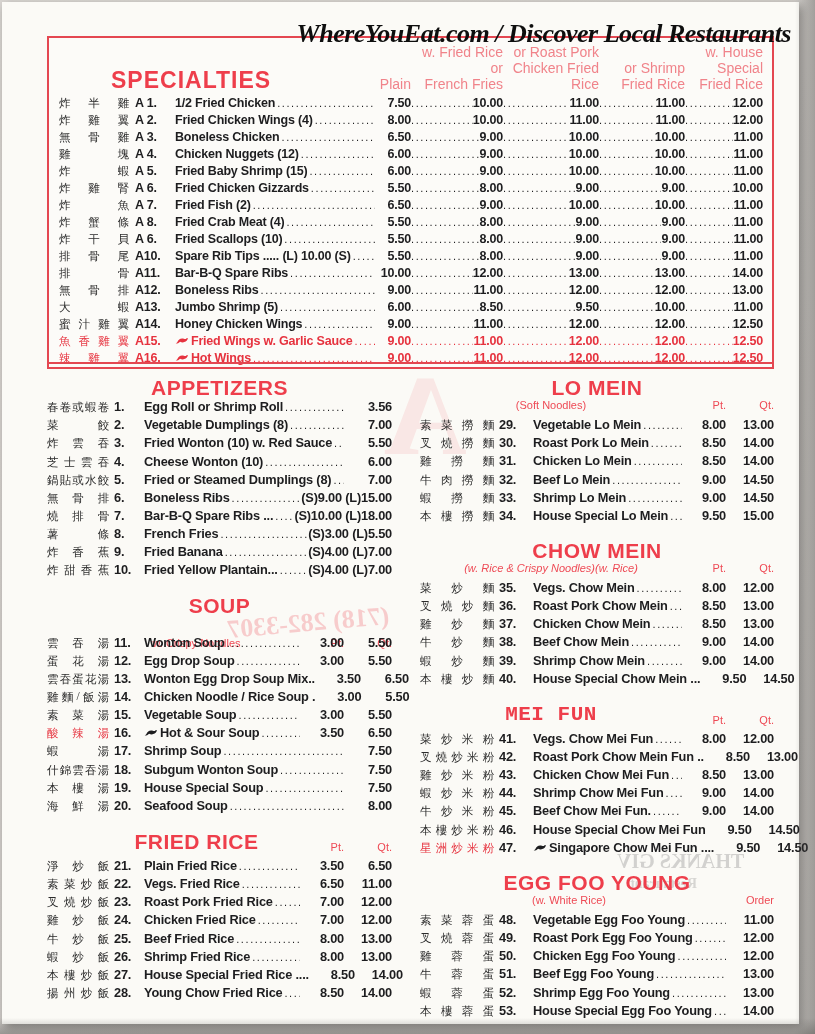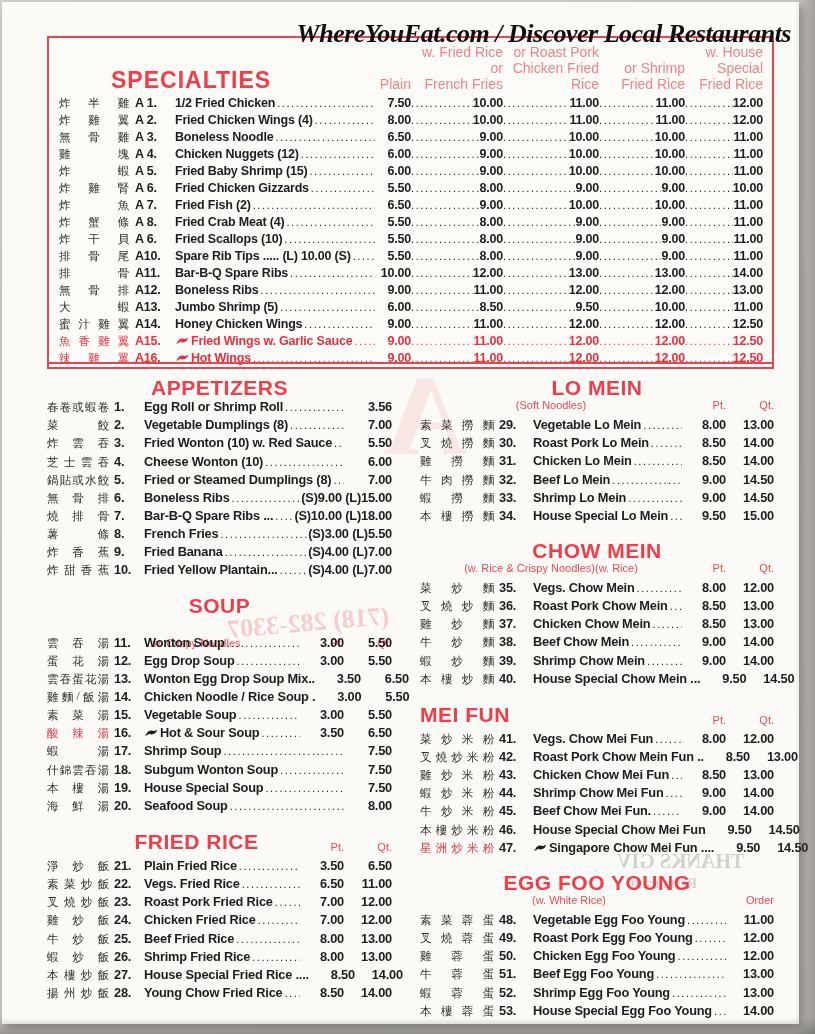--- a/index.html
+++ b/index.html
@@ -181,21 +181,21 @@
             <span class="v">12.00</span>
           </span>
         </div>
         <div class="srow">
           <span class="cn cn-spec">
             <span>無</span>
             <span>骨</span>
             <span>雞</span>
           </span>
           <span class="num num-spec">A 3.</span>
-          <span class="nm">Boneless Noodle</span>
+          <span class="nm">Boneless Chicken</span>
           <span class="dots">..........................................................................................................................................................................</span>
           <span class="p1">6.50</span>
           <span class="pcell" style="width: 92px;">
             <span class="dots">..........................................................................................................................................................................</span>
             <span class="v">9.00</span>
           </span>
           <span class="pcell" style="width: 96px;">
             <span class="dots">..........................................................................................................................................................................</span>
             <span class="v">10.00</span>
           </span>
@@ -1005,21 +1005,21 @@
             <span class="num num-r">34.</span>
             <span class="nm">House Special Lo Mein</span>
             <span class="dots">..........................................................................................................................................................................</span>
             <span class="p pt">9.50</span>
             <span class="p qt">15.00</span>
           </div>
         </div>
         <div class="section">
           <div class="stitle center">CHOW MEIN</div>
           <div class="shead">
-            <span class="sub" style="flex: 1 1 0%;">(w. Rice &amp; Crispy Noodles)(w. Rice)</span>
+            <span class="sub" style="flex: 1 1 0%; font-style: italic;">(w. Rice &amp; Crispy Noodles)(w. Rice)</span>
             <span class="ph">Pt.</span>
             <span class="ph last">Qt.</span>
           </div>
           <div class="row">
             <span class="cn cn-r">
               <span>菜</span>
               <span>炒</span>
               <span>麵</span>
             </span>
             <span class="num num-r">35.</span>
@@ -1086,21 +1086,21 @@
             </span>
             <span class="num num-r">40.</span>
             <span class="nm">House Special Chow Mein ...</span>
             <span class="dots">..........................................................................................................................................................................</span>
             <span class="p pt">9.50</span>
             <span class="p qt">14.50</span>
           </div>
         </div>
         <div class="section">
           <div class="shead tline">
-            <span class="stitle" style="flex: 1 1 0%; ">MEI FUN</span>
+            <span class="stitle" style="flex: 1 1 0%; text-align: center; font-family: Liberation Mono, monospace;">MEI FUN</span>
             <span class="ph">Pt.</span>
             <span class="ph last">Qt.</span>
           </div>
           <div class="row">
             <span class="cn cn-r">
               <span>菜</span>
               <span>炒</span>
               <span>米</span>
               <span>粉</span>
             </span>

